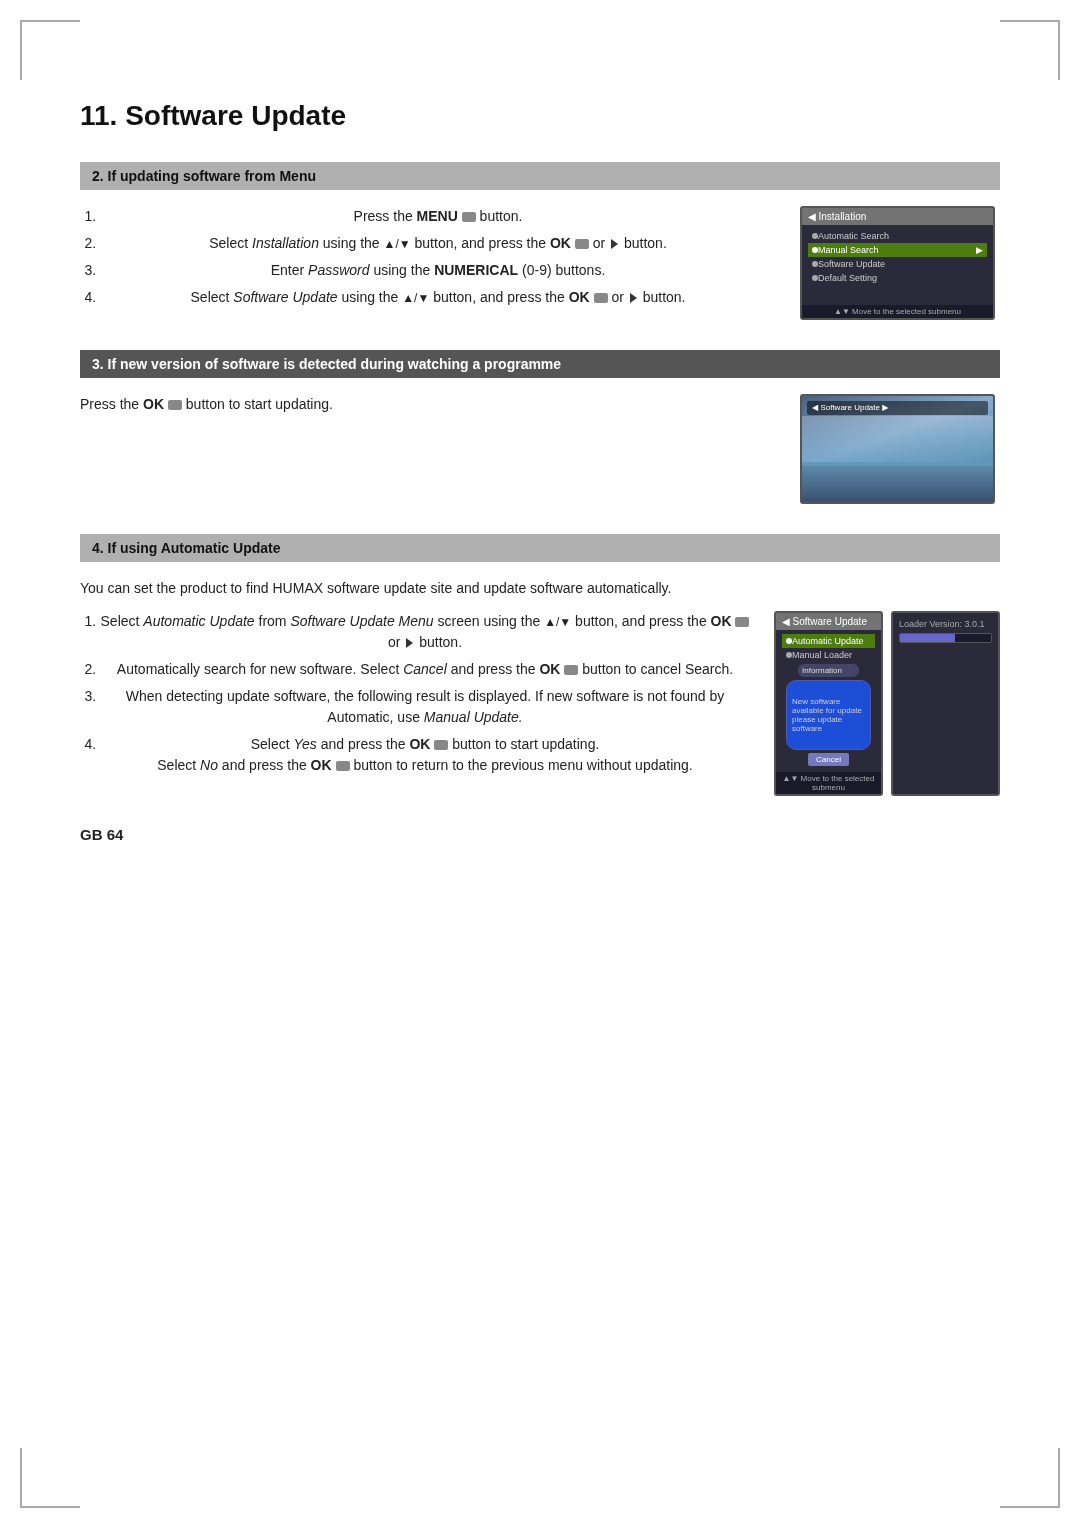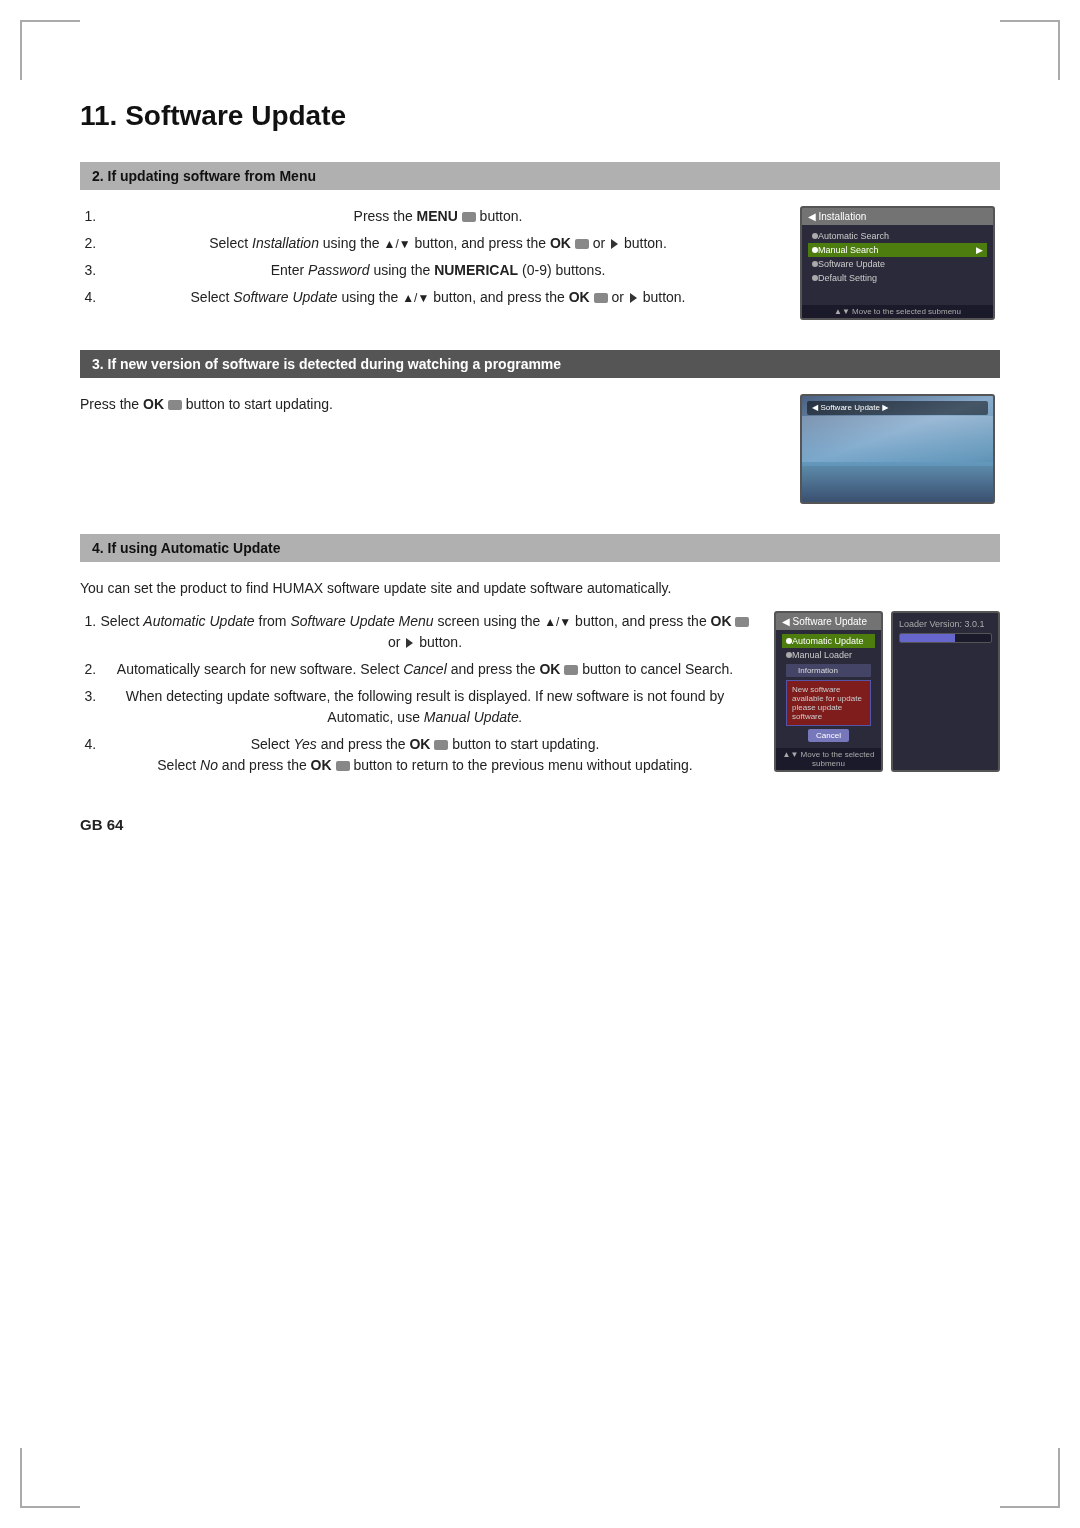--- a/index.html
+++ b/index.html
@@ -204,33 +204,33 @@
     .arrow-up-down {
       display: inline-block;
       font-size: 12px;
       vertical-align: middle;
     }
 
     .screen-sub-section {
       background: #444466;
       color: #ddd;
       font-size: 8px;
-      padding: 2px 12px;
-      margin: 2px 4px;
-      border-radius: 1px;
+      padding: 2px 4px;
+      margin: 2px 16px;
+      border-radius: 6px;
     }
 
     .screen-info-box {
-      background: #7f1d1d;
+      background: #1d4ed8;
       border: 1px solid #5555aa;
       color: #ccc;
       font-size: 8px;
-      padding: 4px 5px;
+      padding: 16px 5px;
       margin: 3px 4px;
-      border-radius: 0;
+      border-radius: 10px;
     }
 
     .screen-cancel-btn {
       background: #7777bb;
       color: #fff;
       font-size: 8px;
       padding: 2px 8px;
       text-align: center;
       margin: 2px auto;
       width: fit-content;

